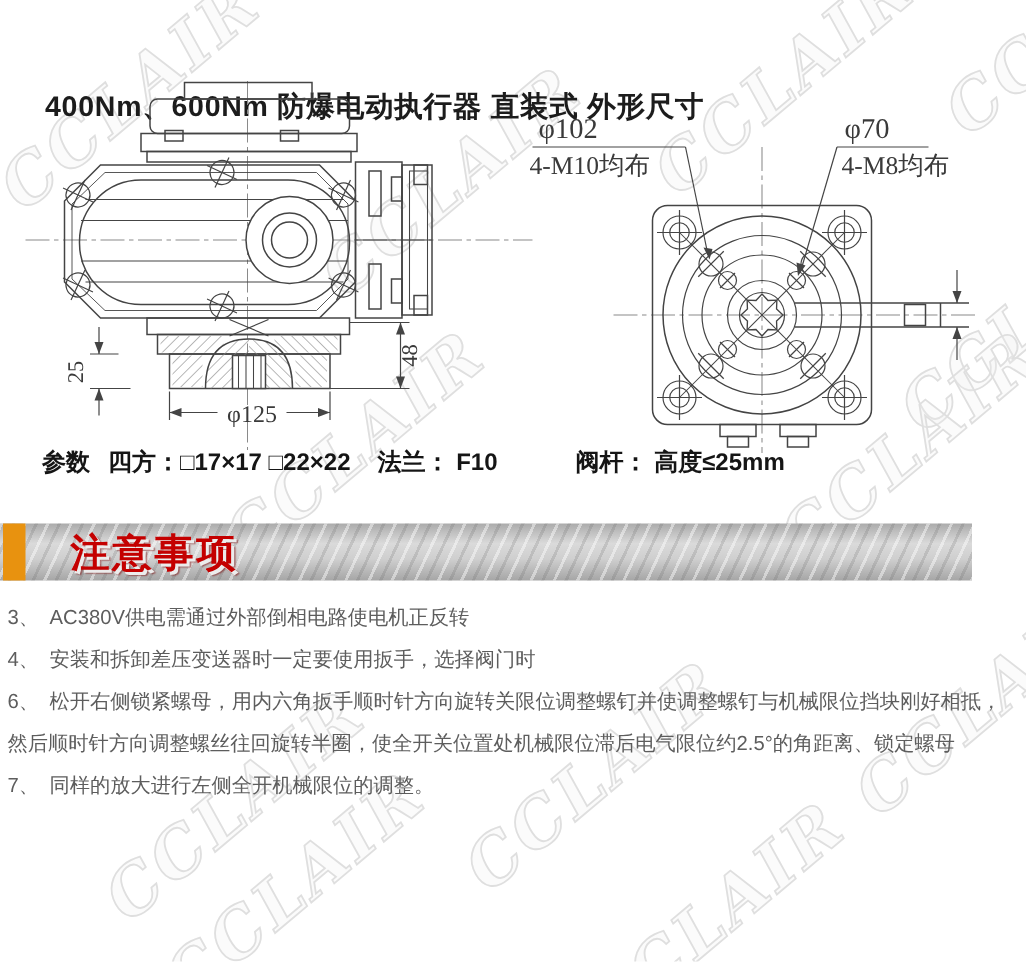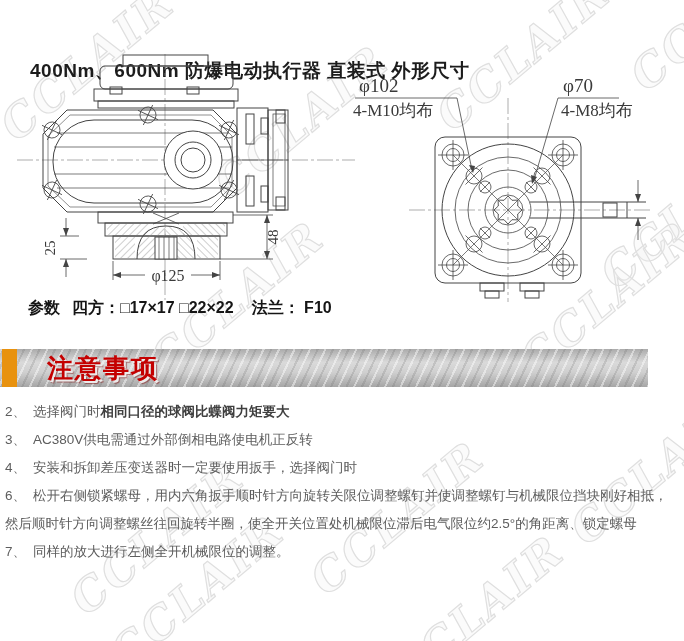--- a/index.html
+++ b/index.html
@@ -321,31 +321,29 @@
       <text x="14" y="40" font-size="19">φ102</text>
       <text x="8" y="64" font-size="17">4-M10均布</text>
       <text x="218" y="40" font-size="19">φ70</text>
       <text x="216" y="64" font-size="17">4-M8均布</text>
     </svg>
 
     <div class="params">
       <span>参数</span>
       <span class="p-square">四方：□17×17  □22×22</span>
       <span class="p-flange">法兰： F10</span>
+      <span class="p-stem">阀杆： 高度≤25mm</span>
     </div>
 
     <div class="banner">
       <div class="accent"></div>
       <div class="banner-title">注意事项</div>
     </div>
 
     <div class="notes">
-      <div class="note">
-        <span class="num">2、</span><span>选择阀门时</span><b>相同口径的球阀比蝶阀力矩要大</b>
-      </div>
       <div class="note">
         <span class="num">3、</span><span>AC380V供电需通过外部倒相电路使电机正反转</span>
       </div>
       <div class="note">
         <span class="num">4、</span><span>安装和拆卸差压变送器时一定要使用扳手，选择阀门时</span>
       </div>
       <div class="note">
         <span class="num">6、</span><span>松开右侧锁紧螺母，用内六角扳手顺时针方向旋转关限位调整螺钉并使调整螺钉与机械限位挡块刚好相抵，</span><br>
         <span>然后顺时针方向调整螺丝往回旋转半圈，使全开关位置处机械限位滞后电气限位约2.5°的角距离、锁定螺母</span>
       </div>

